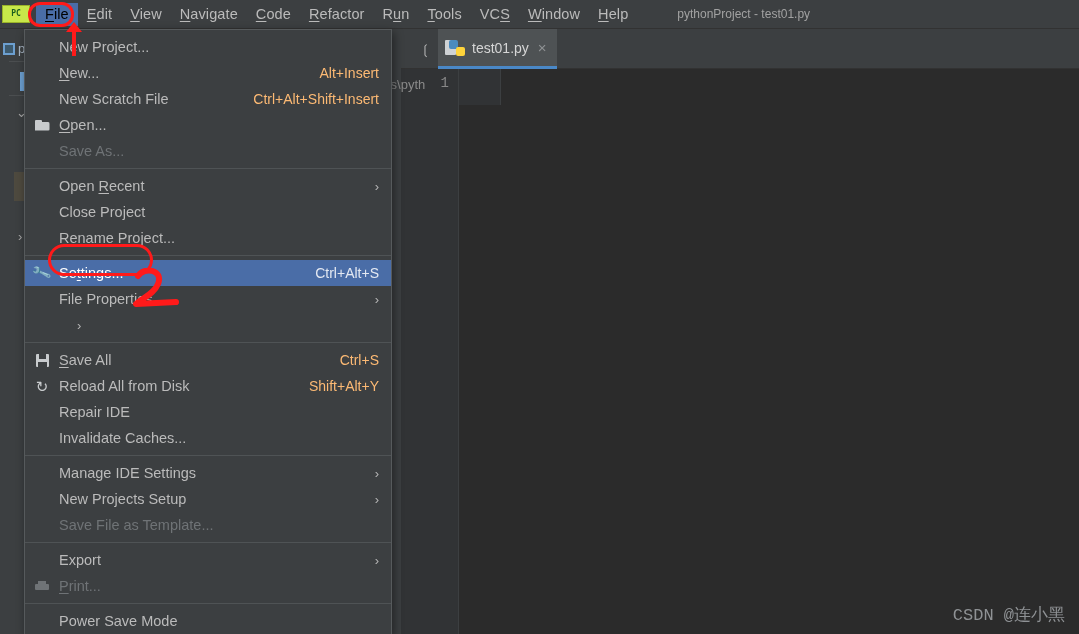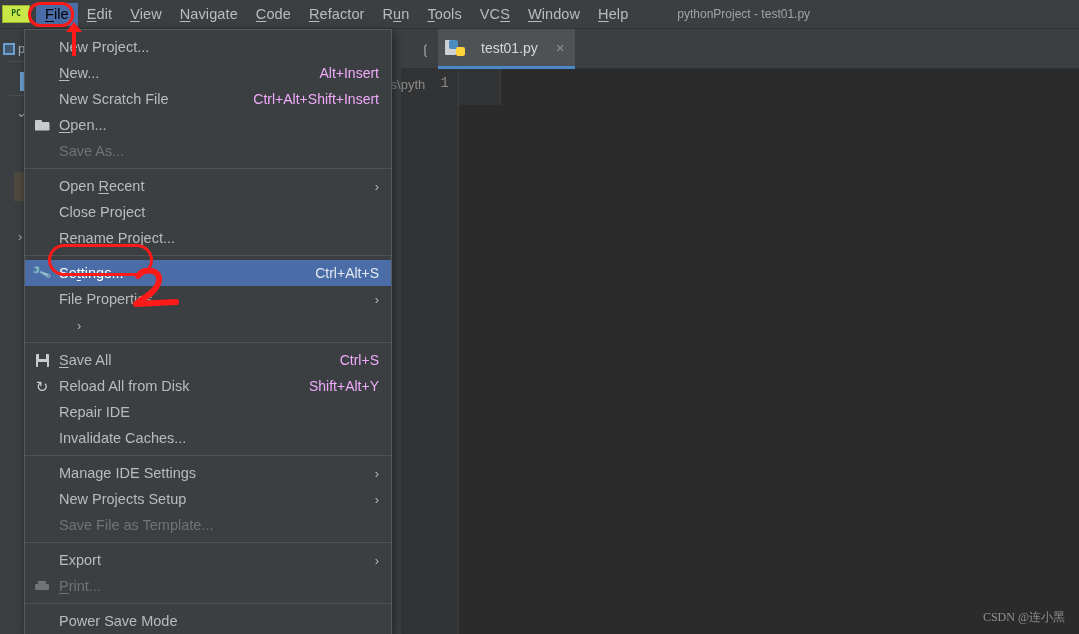--- a/index.html
+++ b/index.html
@@ -78,21 +78,21 @@
   }
   .minimize-btn {
     position: absolute; left: 36px; top: 6px; width: 36px; height: 28px;
     display: flex; align-items: center; justify-content: center;
     color: #bbbbbb;
   }
   .minimize-btn .bar { width: 14px; height: 2px; background: #bdbdbd; }
   .file-tab {
     position: absolute; left: 37px; top: 0px; height: 40px;
     background: #4e5254; display: flex; align-items: center;
-    padding: 0 10px 0 11px; gap: 16px; border-bottom: 3px solid #4a88c7;
+    padding: 0 10px 0 11px; gap: 7px; border-bottom: 3px solid #4a88c7;
   }
   .py-icon { width: 16px; height: 16px; position: relative; flex: 0 0 16px; }
   .py-icon .pb {
     position: absolute; width: 9px; height: 9px; border-radius: 2px;
   }
   .py-icon .blue { left: 0; top: 0; background: #4b8bbe; }
   .py-icon .yell { right: 0; bottom: 0; background: #ffd43b; }
   .py-icon .sheet {
     position: absolute; left: -4px; top: 0px; width: 11px; height: 15px;
     background: #cfd2d4; border-radius: 1px;
@@ -128,21 +128,21 @@
     padding: 4px 0 0 0;
   }
   .mi {
     position: relative; height: 26px; display: flex; align-items: center;
     padding-left: 34px; padding-right: 12px; color: #bbbbbb; font-size: 14.5px;
     white-space: nowrap;
   }
   .mi.disabled { color: #6f7376; }
   .mi.sel { background: #4a6da7; color: #ffffff; }
   .mi .label { flex: 1; }
-  .mi .accel { color: #f0abfc; font-size: 14px; padding-left: 18px; }
+  .mi .accel { color: #fdba74; font-size: 14px; padding-left: 18px; }
   .mi.sel .accel { color: #e4e9f2; }
   .mi .arrow { color: #b5b5b5; font-size: 13px; padding-left: 18px; }
   .mi u { text-decoration: underline; text-underline-offset: 2px; }
   .mi .micon {
     position: absolute; left: 9px; top: 50%; transform: translateY(-50%);
     width: 16px; height: 16px; display: flex; align-items: center;
     justify-content: center; font-size: 13px; color: #b9bcbe;
   }
   .sep { height: 1px; background: #4f5355; margin: 4px 0; }
 
@@ -189,22 +189,22 @@
     border-left: 8px solid transparent; border-right: 8px solid transparent;
     border-bottom: 10px solid #ff1a1a;
   }
   .ann-settings-box {
     left: 48px; top: 244px; width: 105px; height: 32px;
     border: 3px solid #ff1a1a; border-radius: 16px;
   }
   .ann-two { left: 130px; top: 268px; width: 60px; height: 44px; }
 
   .watermark {
-    position: absolute; right: 14px; bottom: 8px; font-size: 12px; color: #8f9295;
-    font-family: Liberation Serif, serif;
+    position: absolute; right: 14px; bottom: 8px; font-size: 17px; color: #8f9295;
+    font-family: Liberation Mono, monospace;
   }
 </style>
 </head>
 <body>
 
 <div id="app">
 
   <div class="edge-strip">
     <div class="edge-dot"></div>
     <div class="edge-arrow">▸</div>

